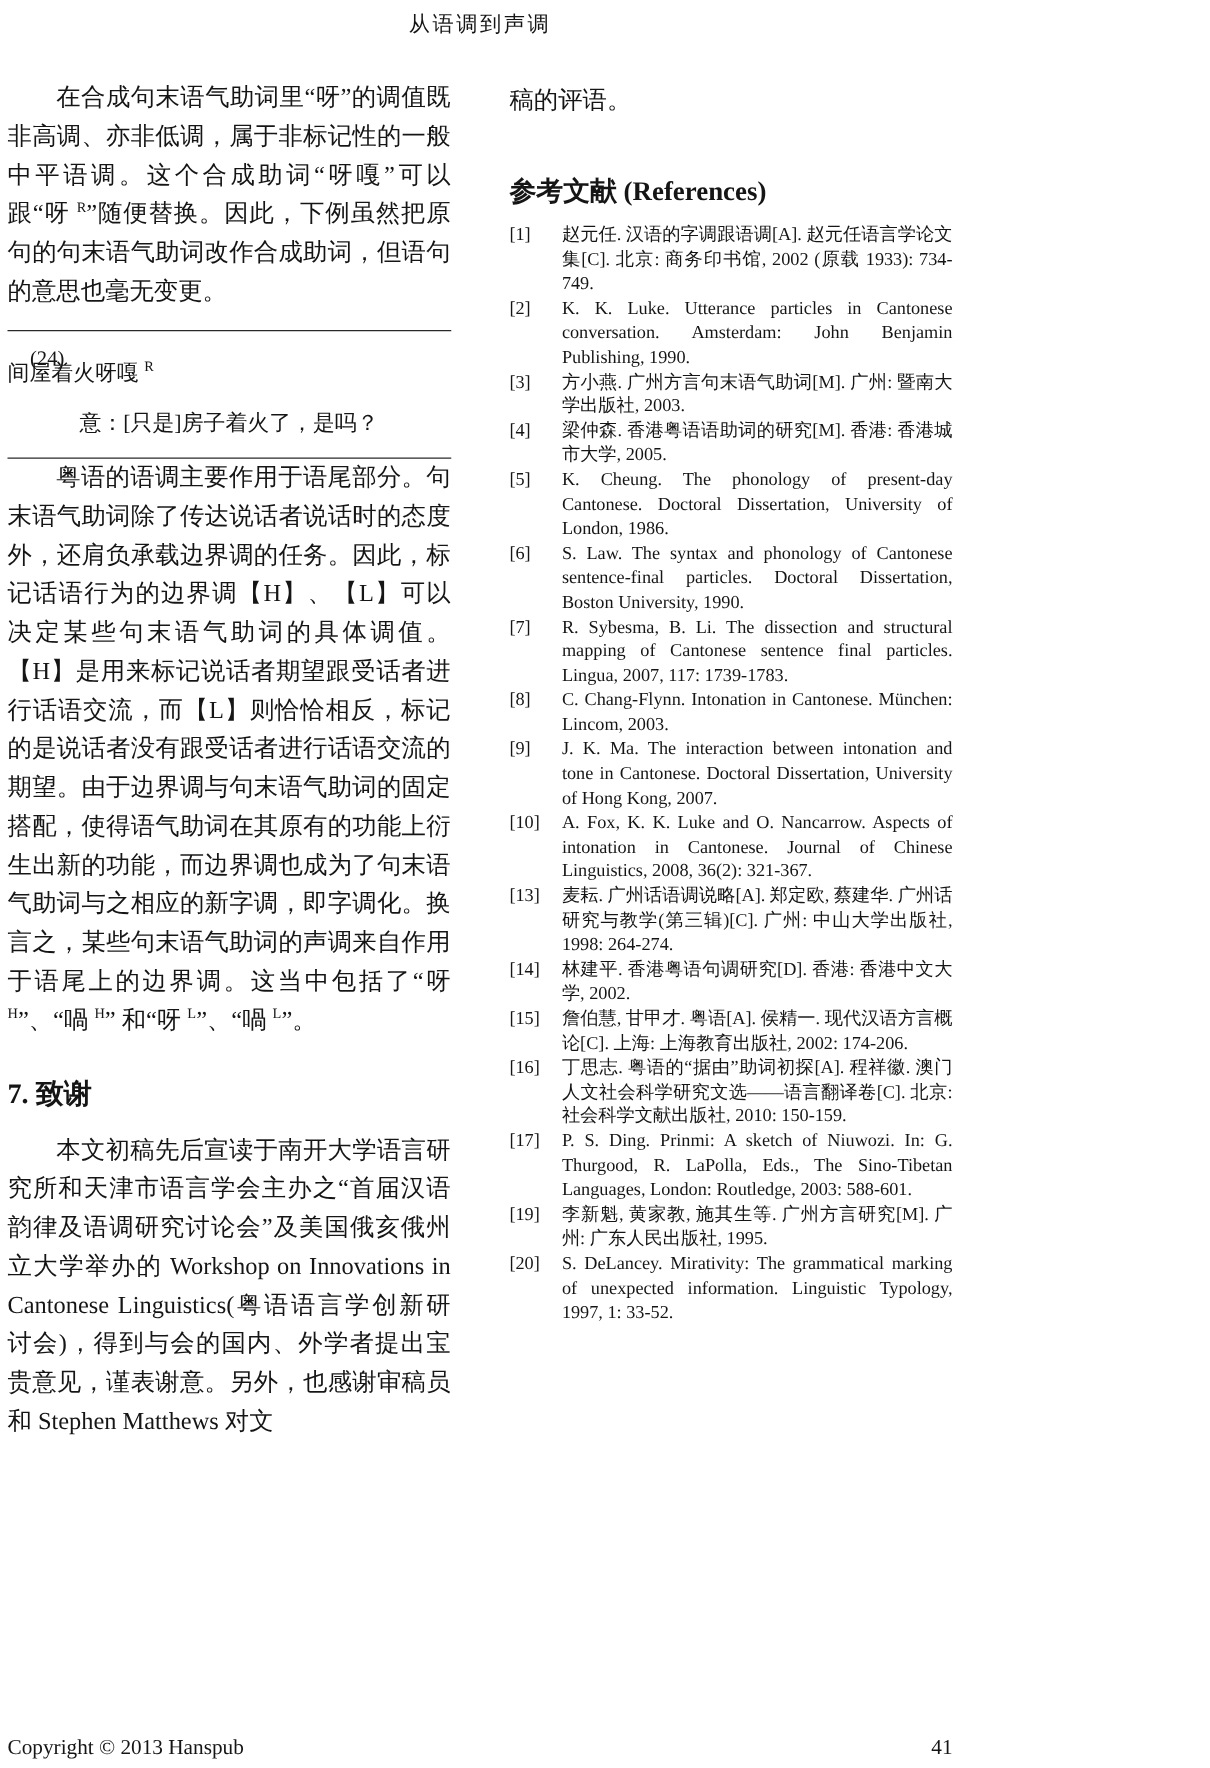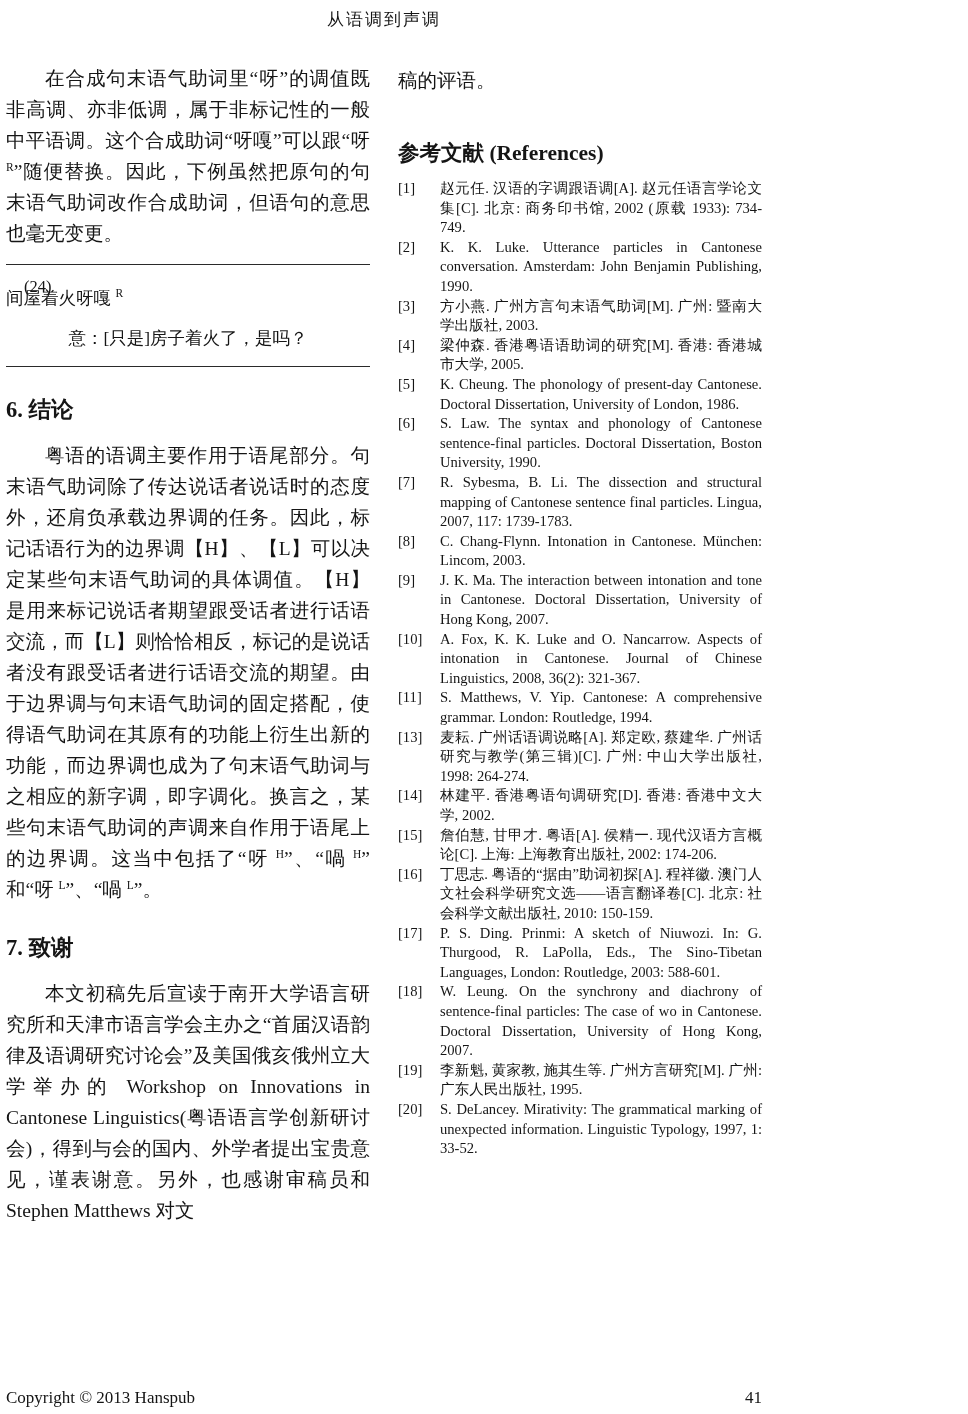--- a/index.html
+++ b/index.html
@@ -2,21 +2,21 @@
 <html><head>
 <meta charset="utf-8">
 <style>
   html,body { margin:0; padding:0; background:#ffffff; }
   .page {
     position:relative; width:768px; height:1414px; background:#ffffff;
     color:#151515; font-family:Liberation Serif, serif;
     box-sizing:border-box; padding:4px 6px 0 6px; overflow:hidden;
   }
   .header-title { text-align:center; font-size:17px; margin:4px 0 0 0; letter-spacing:2px; }
-  .columns { display:flex; gap:28px; margin-top:32px; }
+  .columns { display:flex; gap:47px; margin-top:32px; }
   .col { flex:1 1 0; min-width:0; }
   .body-para {
     font-size:19.5px; line-height:31px; text-align:justify;
     margin:0; text-indent:2em; word-break:break-word;
   }
   .no-indent { text-indent:0; }
   .sup { font-size:11.5px; vertical-align:super; line-height:0; letter-spacing:0; }
   .example {
     position:relative; margin-top:15px; padding:21px 0 16px 0;
     border-top:1.5px solid #2a2a2a; border-bottom:1.5px solid #2a2a2a;
@@ -49,21 +49,20 @@
     <div class="col">
 
       <p class="body-para"><span>在合成句末语气助词里“呀”的调值既非高调、亦非低调，属于非标记性的一般中平语调。这个合成助词“呀嘎”可以跟“呀 </span><span class="sup">R</span><span>”随便替换。因此，下例虽然把原句的句末语气助词改作合成助词，但语句的意思也毫无变更。</span></p>
 
       <div class="example">
         <span class="example-number">(24)</span>
         <p class="example-line"><span>间屋着火呀嘎 </span><span class="sup">R</span></p>
         <p class="example-gloss">意：[只是]房子着火了，是吗？</p>
       </div>
 
-      <div class="section-heading">6.  结论</div>
       <p class="body-para"><span>粤语的语调主要作用于语尾部分。句末语气助词除了传达说话者说话时的态度外，还肩负承载边界调的任务。因此，标记话语行为的边界调【H】、【L】可以决定某些句末语气助词的具体调值。【H】是用来标记说话者期望跟受话者进行话语交流，而【L】则恰恰相反，标记的是说话者没有跟受话者进行话语交流的期望。由于边界调与句末语气助词的固定搭配，使得语气助词在其原有的功能上衍生出新的功能，而边界调也成为了句末语气助词与之相应的新字调，即字调化。换言之，某些句末语气助词的声调来自作用于语尾上的边界调。这当中包括了“呀 </span><span class="sup">H</span><span>”、“喎 </span><span class="sup">H</span><span>” 和“呀 </span><span class="sup">L</span><span>”、“喎 </span><span class="sup">L</span><span>”。</span></p>
 
       <div class="section-heading">7.  致谢</div>
       <p class="body-para">本文初稿先后宣读于南开大学语言研究所和天津市语言学会主办之“首届汉语韵律及语调研究讨论会”及美国俄亥俄州立大学举办的 Workshop on Innovations in Cantonese Linguistics(粤语语言学创新研讨会)，得到与会的国内、外学者提出宝贵意见，谨表谢意。另外，也感谢审稿员和 Stephen Matthews 对文</p>
 
     </div>
 
     <div class="col">
 
       <p class="continuation no-indent">稿的评语。</p>
@@ -115,24 +114,20 @@
           <div class="ref-item">
             <span class="ref-num">[9]</span>
             <span class="ref-text">J. K. Ma. The interaction between intonation and tone in Cantonese. Doctoral Dissertation, University of Hong Kong, 2007.</span>
           </div>
 
           <div class="ref-item">
             <span class="ref-num">[10]</span>
             <span class="ref-text">A. Fox, K. K. Luke and O. Nancarrow. Aspects of intonation in Cantonese. Journal of Chinese Linguistics, 2008, 36(2): 321-367.</span>
           </div>
 
-          <div class="ref-item">
-            <span class="ref-num">[11]</span>
-            <span class="ref-text">S. Matthews, V. Yip. Cantonese: A comprehensive grammar. London: Routledge, 1994.</span>
-          </div>
 
 
           <div class="ref-item">
             <span class="ref-num">[13]</span>
             <span class="ref-text">麦耘. 广州话语调说略[A]. 郑定欧, 蔡建华. 广州话研究与教学(第三辑)[C]. 广州: 中山大学出版社, 1998: 264-274.</span>
           </div>
 
           <div class="ref-item">
             <span class="ref-num">[14]</span>
             <span class="ref-text">林建平. 香港粤语句调研究[D]. 香港: 香港中文大学, 2002.</span>
@@ -146,24 +141,20 @@
           <div class="ref-item">
             <span class="ref-num">[16]</span>
             <span class="ref-text">丁思志. 粤语的“据由”助词初探[A]. 程祥徽. 澳门人文社会科学研究文选——语言翻译卷[C]. 北京: 社会科学文献出版社, 2010: 150-159.</span>
           </div>
 
           <div class="ref-item">
             <span class="ref-num">[17]</span>
             <span class="ref-text">P. S. Ding. Prinmi: A sketch of Niuwozi. In: G. Thurgood, R. LaPolla, Eds., The Sino-Tibetan Languages, London: Routledge, 2003: 588-601.</span>
           </div>
 
-          <div class="ref-item">
-            <span class="ref-num">[18]</span>
-            <span class="ref-text">W. Leung. On the synchrony and diachrony of sentence-final particles: The case of wo in Cantonese. Doctoral Dissertation, University of Hong Kong, 2007.</span>
-          </div>
 
           <div class="ref-item">
             <span class="ref-num">[19]</span>
             <span class="ref-text">李新魁, 黄家教, 施其生等. 广州方言研究[M]. 广州: 广东人民出版社, 1995.</span>
           </div>
 
           <div class="ref-item">
             <span class="ref-num">[20]</span>
             <span class="ref-text">S. DeLancey. Mirativity: The grammatical marking of unexpected information. Linguistic Typology, 1997, 1: 33-52.</span>
           </div>

